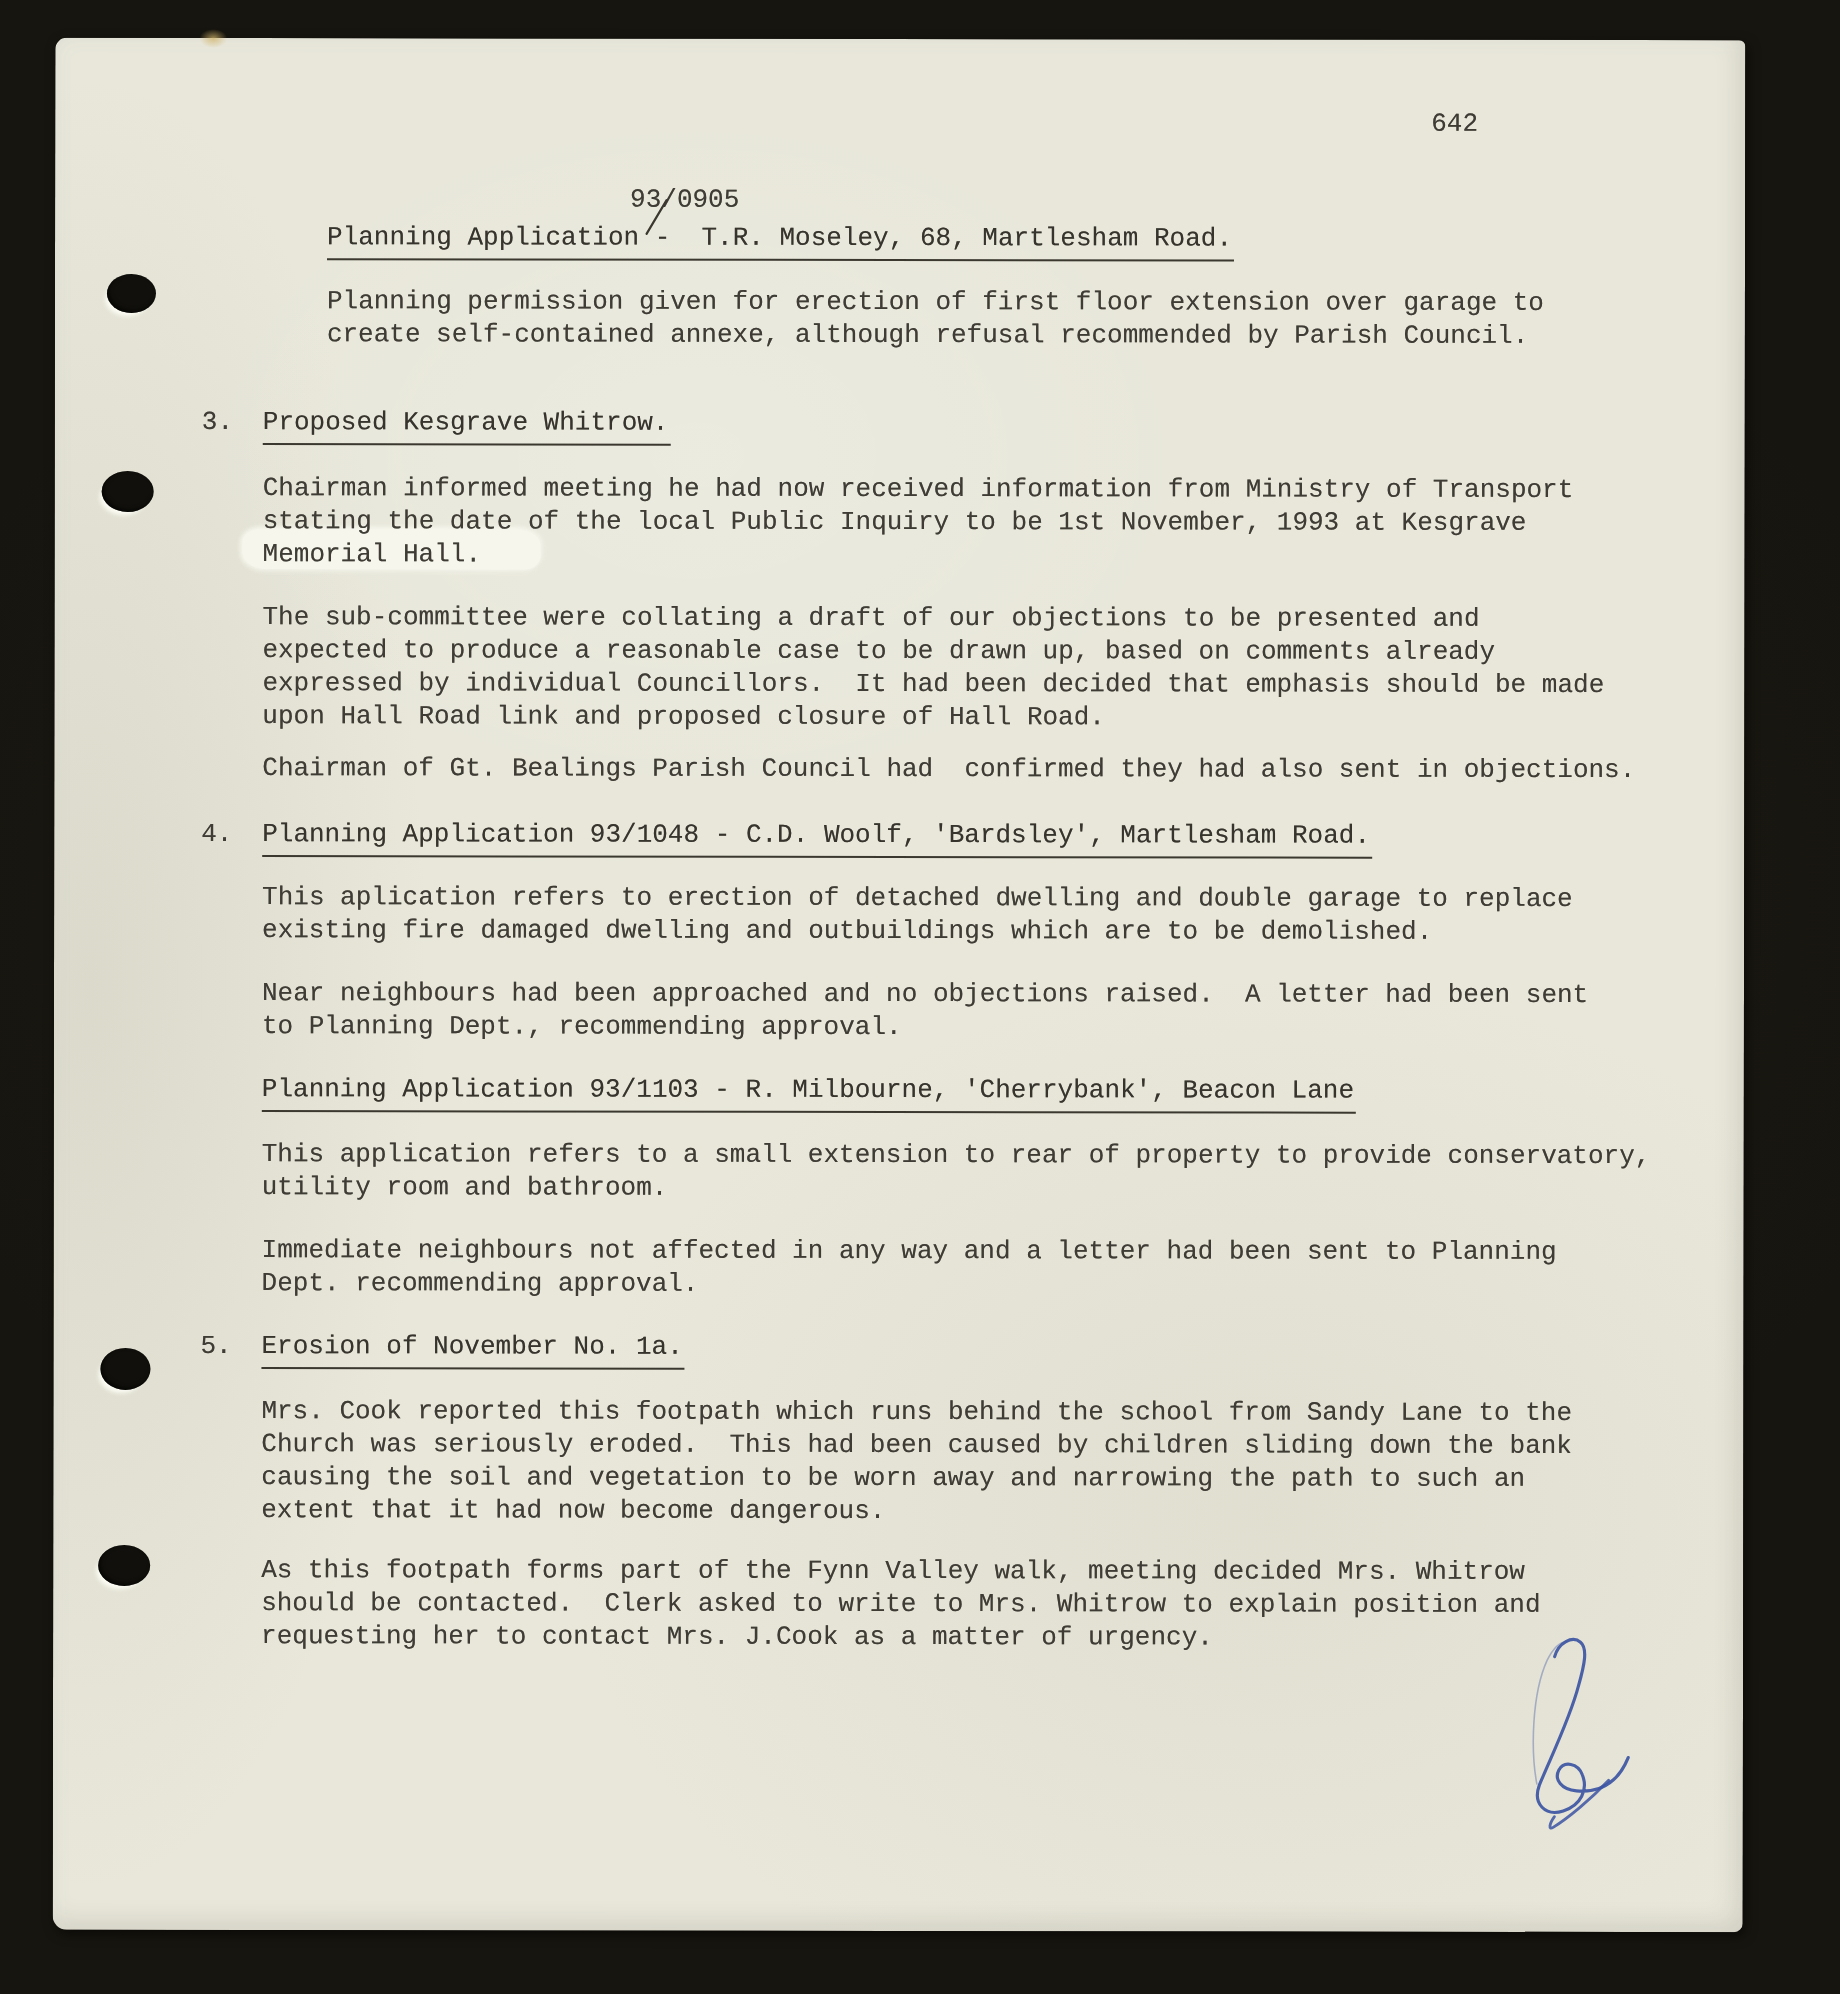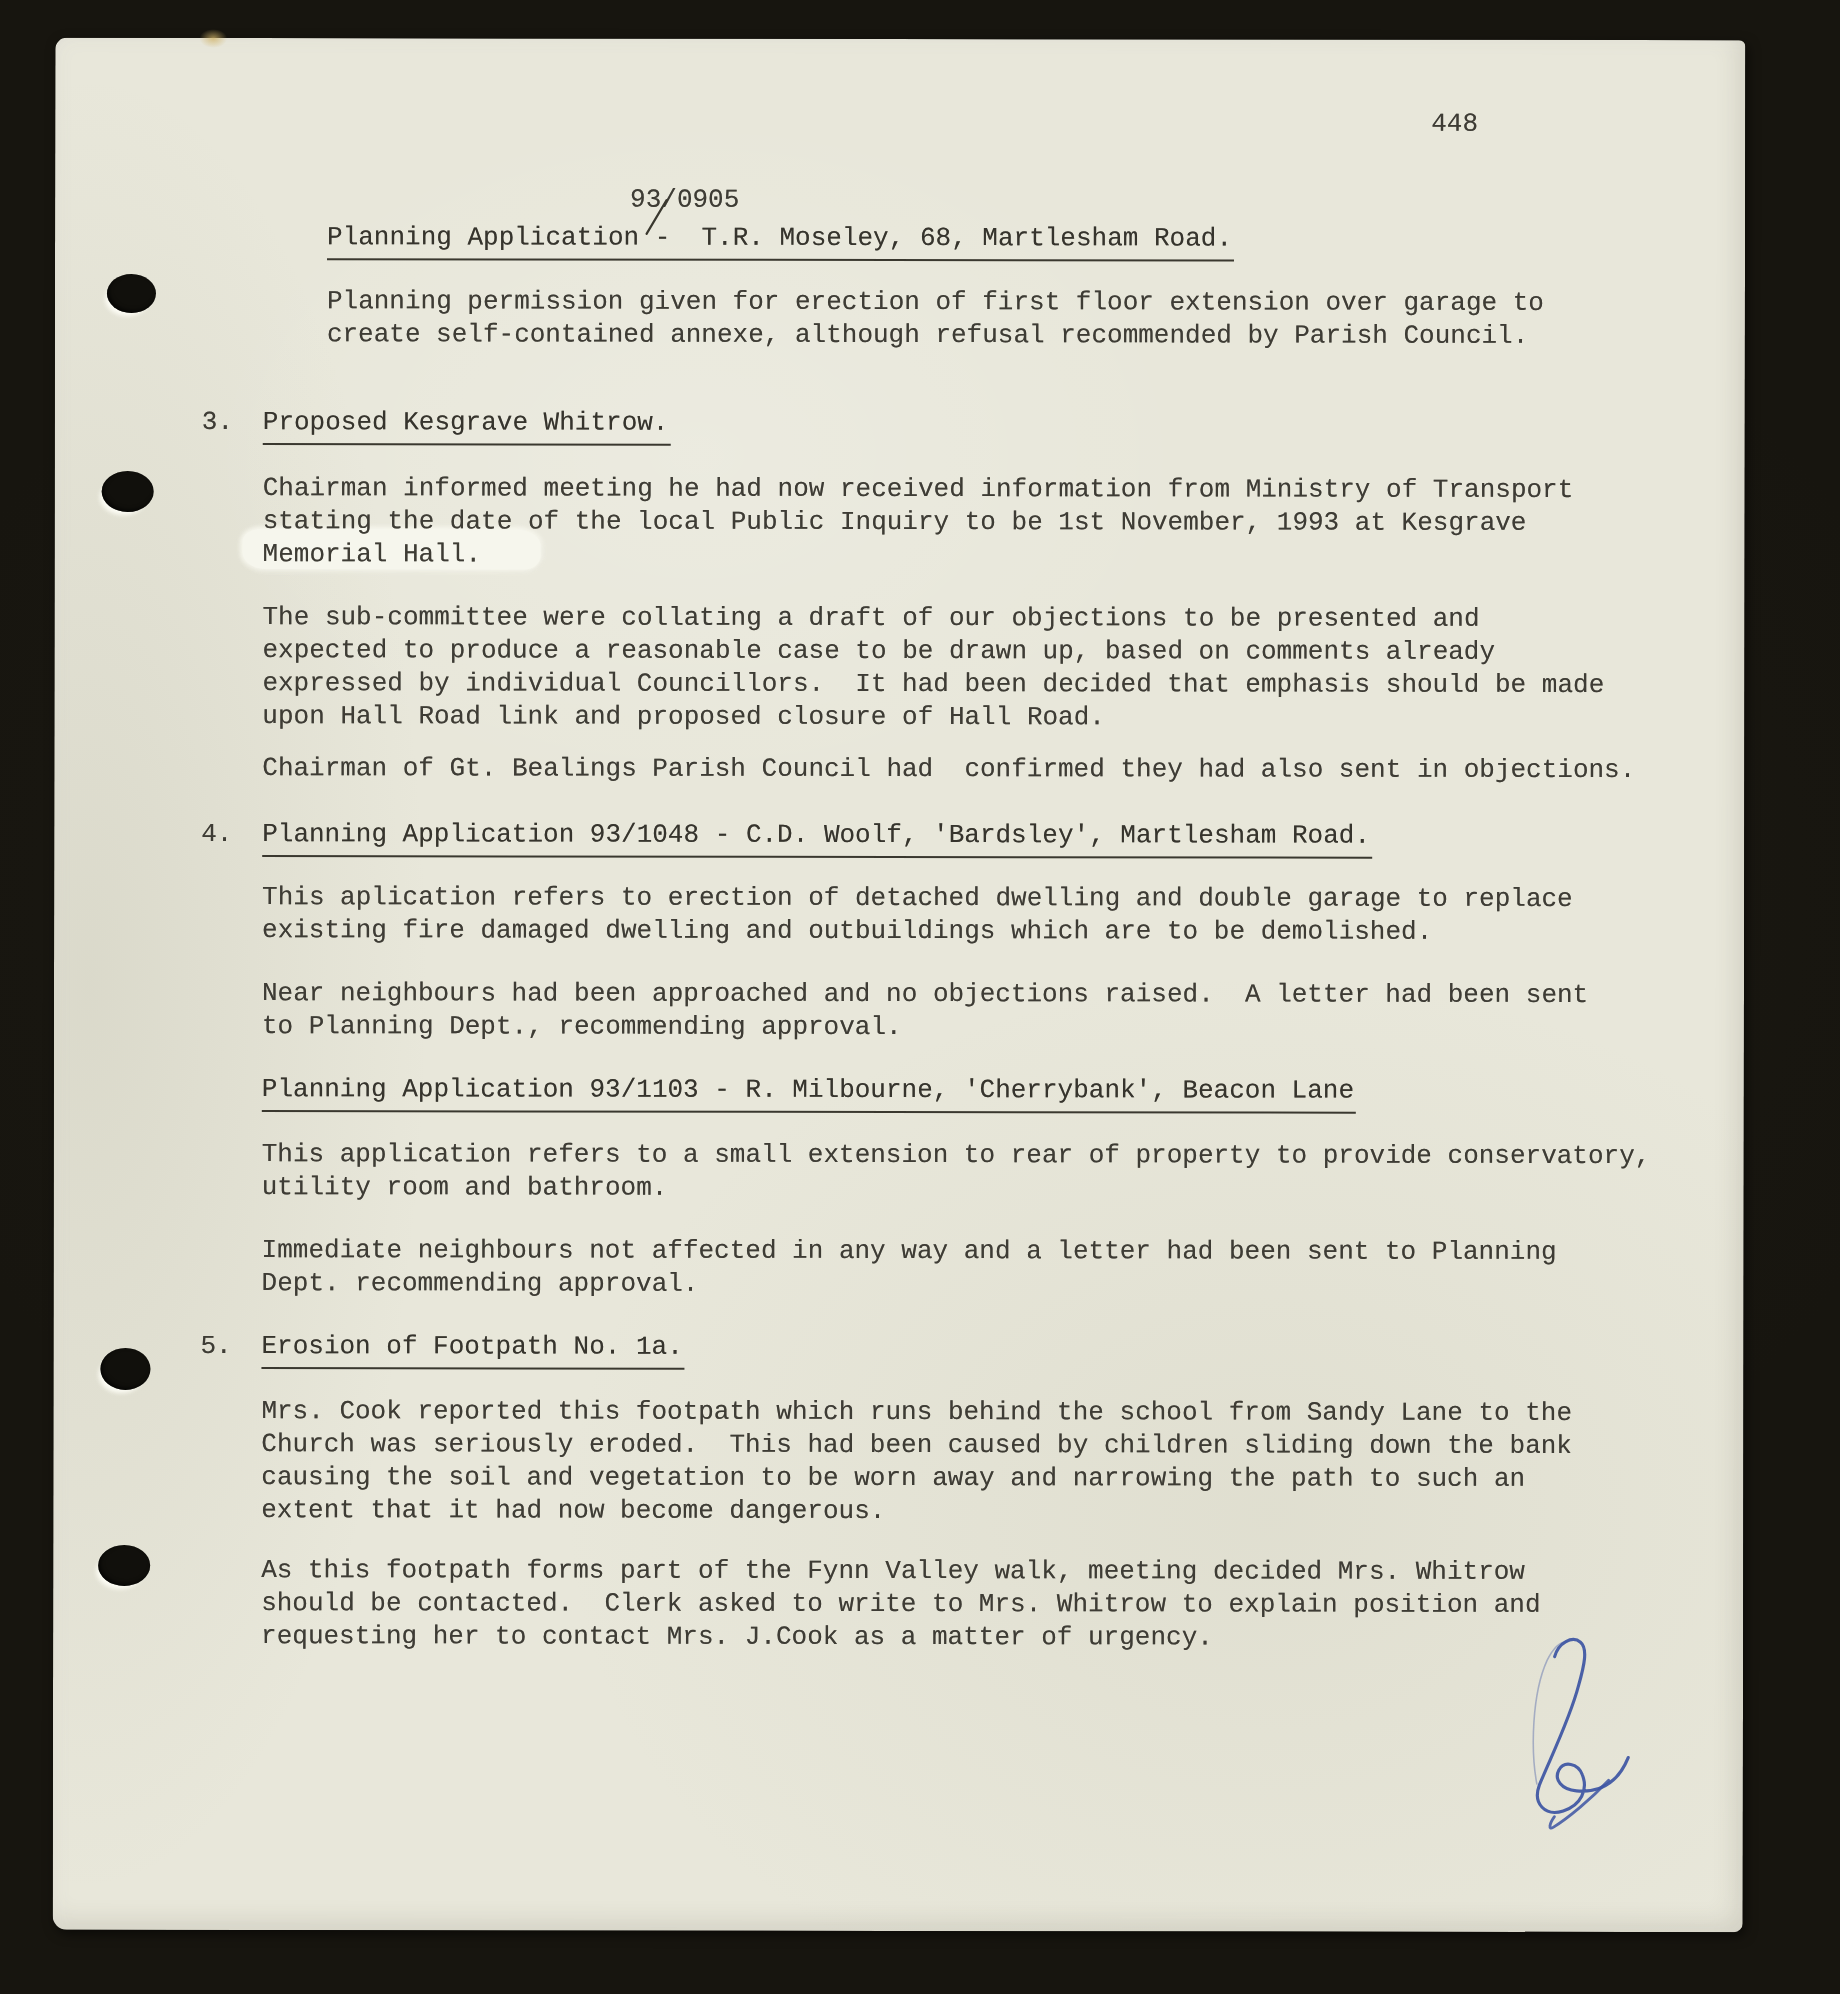--- a/index.html
+++ b/index.html
@@ -72,21 +72,21 @@
 <div class="backdrop">
   <div class="paper">
 
     <div class="stain"></div>
 
     <div class="hole h1"></div>
     <div class="hole h2"></div>
     <div class="hole h3"></div>
     <div class="hole h4"></div>
 
-    <div class="txt" style="left:1376px; top:68px;">448</div>
+    <div class="txt" style="left:1376px; top:68px;">642</div>
 
     <div class="txt small-ref" style="left:575px; top:145px;">93/0905</div>
 
     <svg class="caret-mark" style="left:585px; top:159px;" width="33" height="40" viewBox="0 0 52 64">
       <path d="M 42 4 L 10 58" stroke="#3a382f" stroke-width="3.5" fill="none" stroke-linecap="round"></path>
     </svg>
 
     <div class="txt" style="left:272px; top:183px;"><span class="heading">Planning Application -  T.R. Moseley, 68, Martlesham Road.</span></div>
 
     <div class="txt" style="left:272px; top:247px;">Planning permission given for erection of first floor extension over garage to
@@ -115,21 +115,21 @@
 to Planning Dept., recommending approval.</div>
 
     <div class="txt" style="left:208px; top:1035px;"><span class="heading">Planning Application 93/1103 - R. Milbourne, 'Cherrybank', Beacon Lane</span></div>
 
     <div class="txt" style="left:208px; top:1100px;">This application refers to a small extension to rear of property to provide conservatory,
 utility room and bathroom.</div>
     <div class="txt" style="left:208px; top:1196px;">Immediate neighbours not affected in any way and a letter had been sent to Planning
 Dept. recommending approval.</div>
 
     <div class="txt" style="left:147px; top:1292px;">5.</div>
-    <div class="txt" style="left:208px; top:1292px;"><span class="heading">Erosion of Footpath No. 1a.</span></div>
+    <div class="txt" style="left:208px; top:1292px;"><span class="heading">Erosion of November No. 1a.</span></div>
 
     <div class="txt" style="left:208px; top:1357px;">Mrs. Cook reported this footpath which runs behind the school from Sandy Lane to the
 Church was seriously eroded.  This had been caused by children sliding down the bank
 causing the soil and vegetation to be worn away and narrowing the path to such an
 extent that it had now become dangerous.</div>
     <div class="txt" style="left:208px; top:1516px;">As this footpath forms part of the Fynn Valley walk, meeting decided Mrs. Whitrow
 should be contacted.  Clerk asked to write to Mrs. Whitrow to explain position and
 requesting her to contact Mrs. J.Cook as a matter of urgency.</div>
 
     <svg class="signature" style="left:1460px; top:1594px;" width="126" height="208" viewBox="0 0 200 330">

